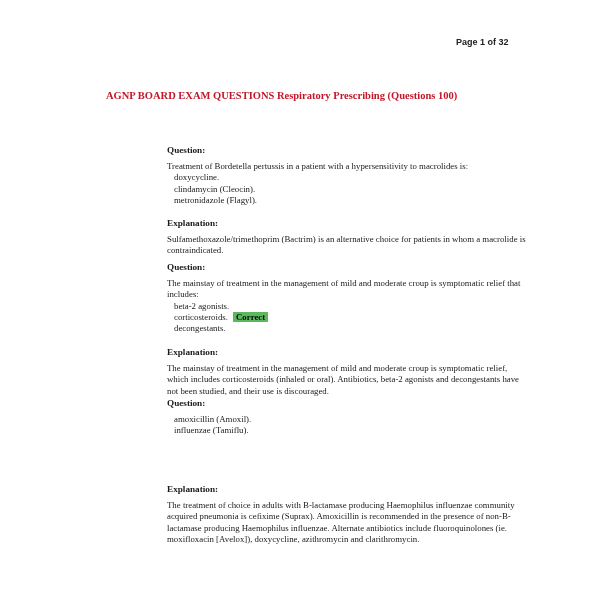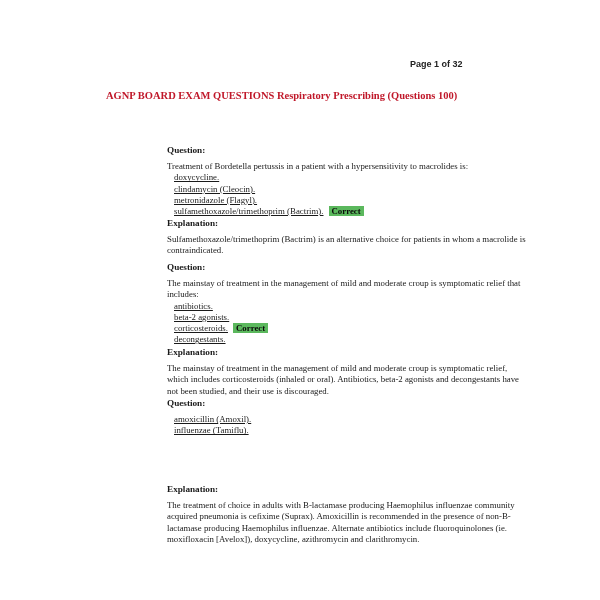--- a/index.html
+++ b/index.html
@@ -1,48 +1,46 @@
 <!DOCTYPE html>
 <html><head>
   <meta charset="utf-8">
   <style>
     html, body { margin: 0; padding: 0; background: #ffffff; }
     body { width: 600px; height: 600px; position: relative; overflow: hidden; font-family: "Liberation Serif", serif; color: #1a1a1a; }
-    .page-num { position: absolute; left: 410px; top: 37px; font-family: "Liberation Sans", sans-serif; font-size: 9px; font-weight: bold; color: #222; margin-top: 22px; }
+    .page-num { position: absolute; left: 456px; top: 37px; font-family: "Liberation Sans", sans-serif; font-size: 9px; font-weight: bold; color: #222; }
     .doc-title { position: absolute; left: 106px; top: 90px; font-size: 10.5px; font-weight: bold; color: #c0182a; white-space: nowrap; }
     .block { position: absolute; left: 122px; width: 360px; font-size: 8.8px; line-height: 11.2px; margin-left: 45px; }
     .label { font-weight: bold; font-size: 9.2px; margin: 0 0 5px 0; }
     .stem { margin: 0; }
-    .opt { margin: 0; padding-left: 7px; white-space: nowrap; text-decoration: underline; }
+    .opt { margin: 0; padding-left: 7px; white-space: nowrap; }
     .badge { display: inline-block; background: #5bb85d; color: #0a0a0a; font-weight: bold; padding: 0 3px; margin-left: 5px; line-height: 10px; font-size: 8.8px; }
     .expl { margin: 0; }
   </style>
 </head>
 <body>
 
 <div class="page-num">Page 1 of 32</div>
 <div class="doc-title">AGNP BOARD EXAM QUESTIONS Respiratory Prescribing (Questions 100)</div>
 
 <div class="block" style="top:145px;">
   <div class="label">Question:</div>
   <p class="stem">Treatment of Bordetella pertussis in a patient with a hypersensitivity to macrolides is:</p>
   <p class="opt">doxycycline.</p>
   <p class="opt">clindamycin (Cleocin).</p>
   <p class="opt">metronidazole (Flagyl).</p>
-  <p class="opt"><span>sulfamethoxazole/trimethoprim (Bactrim).</span><span class="badge">Correct</span></p>
 </div>
 <div class="block" style="top:218px;">
   <div class="label">Explanation:</div>
   <p class="expl">Sulfamethoxazole/trimethoprim (Bactrim) is an alternative choice for patients in whom a macrolide is contraindicated.</p>
 </div>
 
 <div class="block" style="top:262px;">
   <div class="label">Question:</div>
   <p class="stem">The mainstay of treatment in the management of mild and moderate croup is symptomatic relief that includes:</p>
-  <p class="opt">antibiotics.</p>
   <p class="opt">beta-2 agonists.</p>
   <p class="opt"><span>corticosteroids.</span><span class="badge">Correct</span></p>
   <p class="opt">decongestants.</p>
 </div>
 <div class="block" style="top:347px;">
   <div class="label">Explanation:</div>
   <p class="expl">The mainstay of treatment in the management of mild and moderate croup is symptomatic relief, which includes corticosteroids (inhaled or oral). Antibiotics, beta-2 agonists and decongestants have not been studied, and their use is discouraged.</p>
 </div>
 
 <div class="block" style="top:398px;">

